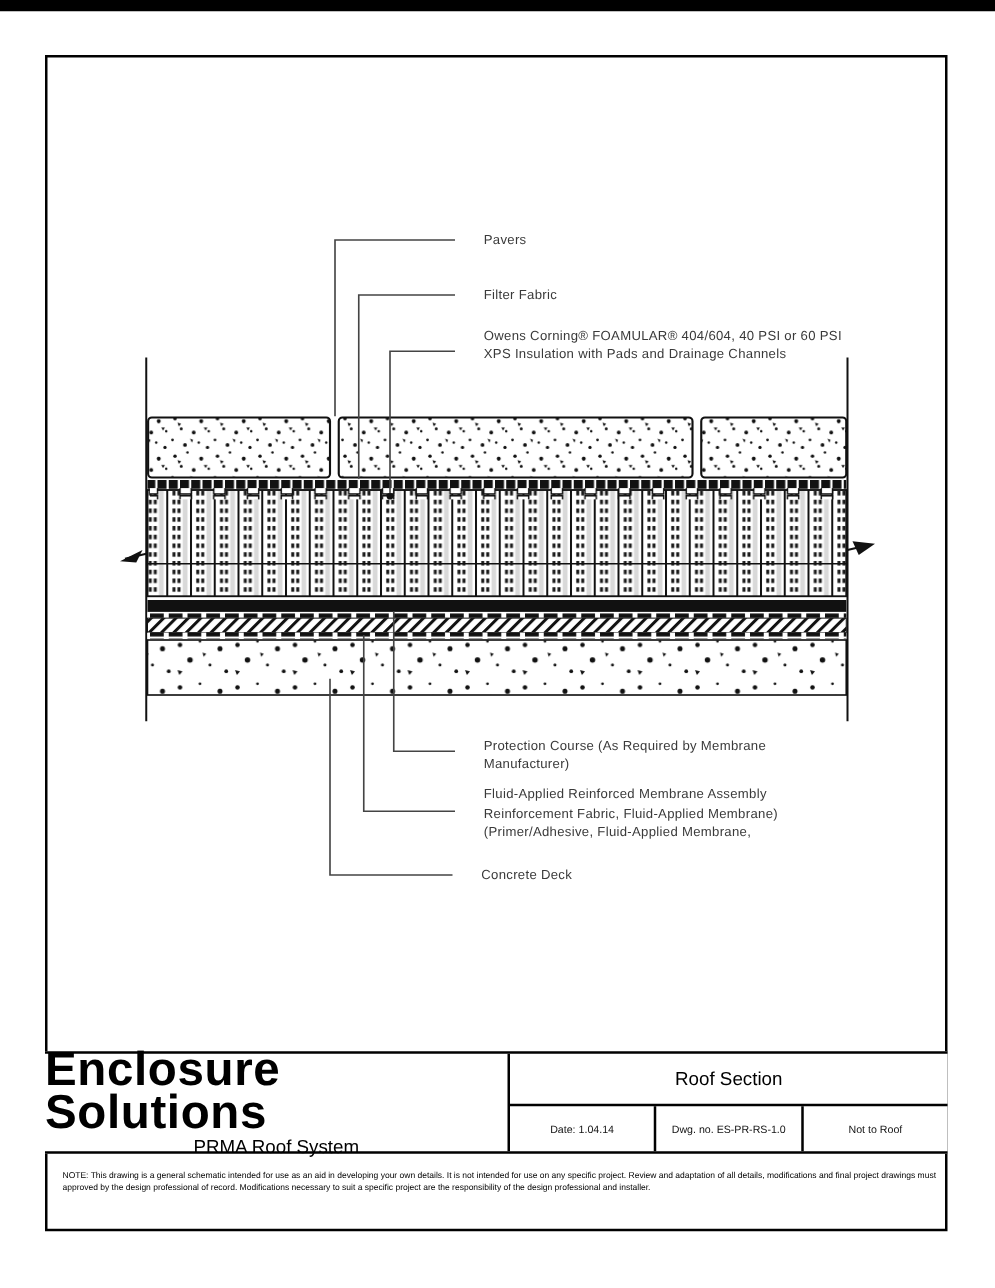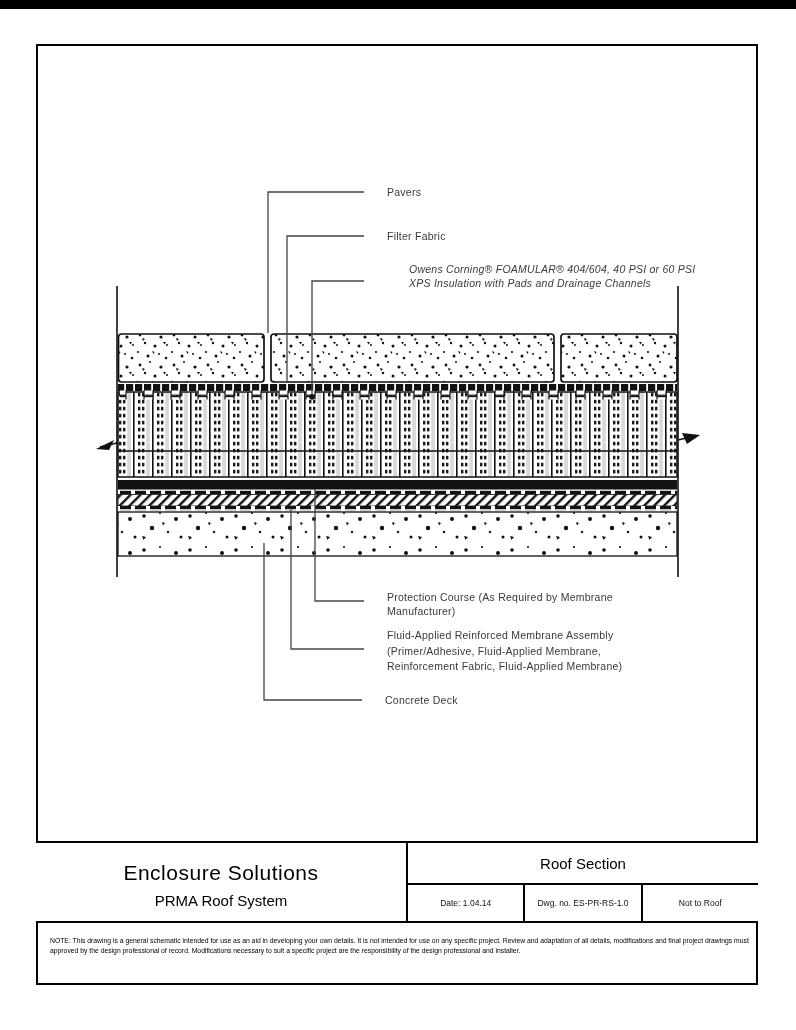--- a/index.html
+++ b/index.html
@@ -16,21 +16,21 @@
   }
   .lbl .ln{white-space:nowrap;}
   .lbl-3line{line-height:15.5px;}
   
   .titleblock{
     position:absolute;left:36px;top:841px;width:722px;height:82px;box-sizing:border-box;
     border-top:2px solid #000;border-bottom:2px solid #000;background:#fff;display:flex;
   }
   .tb-left{width:372px;box-sizing:border-box;border-right:2px solid #000;
     display:flex;flex-direction:column;align-items:center;justify-content:center;}
-  .tb-company{font-size:21px;font-weight:normal;letter-spacing:0.5px;line-height:34px;}
+  .tb-company{font-size:38px;font-weight:bold;letter-spacing:0.5px;line-height:34px;}
   .tb-system{font-size:15px;margin-top:2px;}
   .tb-right{flex:1;display:flex;flex-direction:column;}
   .tb-title-row{height:42px;box-sizing:border-box;border-bottom:2px solid #000;
     display:flex;align-items:center;justify-content:center;font-size:15px;}
   .tb-meta-row{flex:1;display:flex;}
   .tb-cell{flex:1;box-sizing:border-box;display:flex;align-items:center;justify-content:center;
     font-size:8.5px;color:#111;}
   .tb-cell + .tb-cell{border-left:2px solid #000;}
   
   .notebox{position:absolute;left:50px;top:936px;width:700px;font-size:6.8px;line-height:10px;color:#000;}
@@ -140,34 +140,34 @@
   </svg>
 
   <div class="lbl" style="left:374px;top:185px;">
     <div class="ln">Pavers</div>
   </div>
 
   <div class="lbl" style="left:374px;top:229px;text-align:center;">
     <div class="ln">Filter Fabric</div>
   </div>
 
-  <div class="lbl" style="left:396px;top:262px;font-style:italic;">
+  <div class="lbl" style="left:374px;top:262px;">
     <div class="ln">Owens Corning® FOAMULAR® 404/604, 40 PSI or 60 PSI</div>
     <div class="ln">XPS Insulation with Pads and Drainage Channels</div>
   </div>
 
   <div class="lbl" style="left:374px;top:590px;">
     <div class="ln">Protection Course (As Required by Membrane</div>
     <div class="ln">Manufacturer)</div>
   </div>
 
   <div class="lbl lbl-3line" style="left:374px;top:628px;">
     <div class="ln">Fluid-Applied Reinforced Membrane Assembly</div>
+    <div class="ln">Reinforcement Fabric, Fluid-Applied Membrane)</div>
     <div class="ln">(Primer/Adhesive, Fluid-Applied Membrane,</div>
-    <div class="ln">Reinforcement Fabric, Fluid-Applied Membrane)</div>
   </div>
 
   <div class="lbl" style="left:372px;top:693px;">
     <div class="ln">Concrete Deck</div>
   </div>
 
   <div class="titleblock">
     <div class="tb-left">
       <div class="tb-company">Enclosure Solutions</div>
       <div class="tb-system">PRMA Roof System</div>

